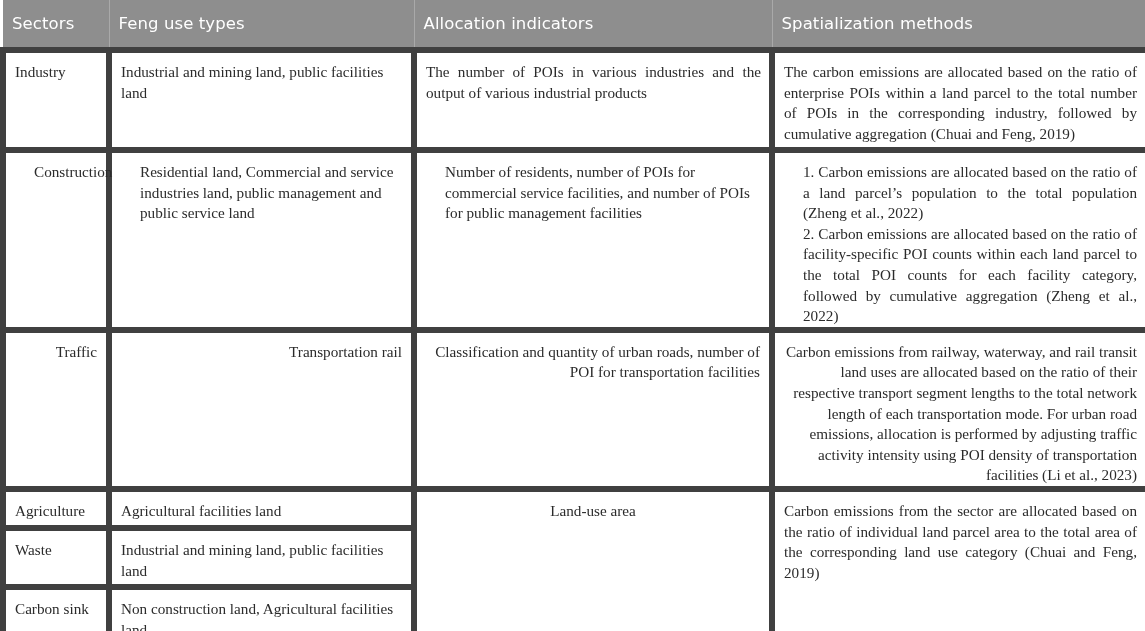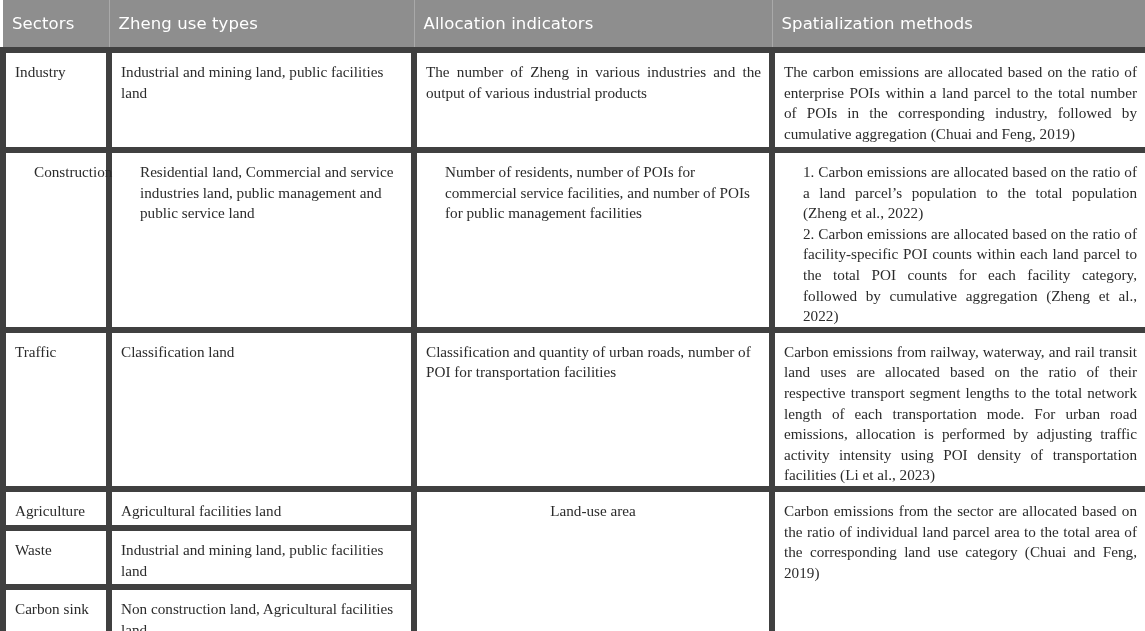--- a/index.html
+++ b/index.html
@@ -35,65 +35,65 @@
     color: #2b2b2b;
     vertical-align: top;
     padding: 9px 9px 0 9px;
     border: 6px solid #404040;
     box-sizing: border-box;
   }
   td.method { text-align: justify; padding-right: 8px; }
   td.center { text-align: center; }
   tr.r-industry td { height: 100px; }
   tr.r-construction td { height: 170px; padding-left: 28px; }
-  tr.r-traffic td { height: 155px; }
+  tr.r-traffic td { height: 155px; text-align: right; }
   tr.r-agriculture td { height: 39px; }
   tr.r-waste td { height: 59px; }
   tr.r-sink td { height: 64px; }
   .line { display: block; }
 </style>
 </head>
 <body>
 
 <table>
   <colgroup>
       <col class="c1">
       <col class="c2">
       <col class="c3">
       <col class="c4">
     </colgroup>
   <thead>
     <tr>
       <th>Sectors</th>
-      <th>Zheng use types</th>
+      <th>Feng use types</th>
       <th>Allocation indicators</th>
       <th>Spatialization methods</th>
     </tr>
   </thead>
   <tbody>
     <tr class="r-industry">
       <td>Industry</td>
       <td>Industrial and mining land, public facilities land</td>
-      <td class="method">The number of Zheng in various industries and the output of various industrial products</td>
+      <td class="method">The number of POIs in various industries and the output of various industrial products</td>
       <td class="method">
         <span class="line">The carbon emissions are allocated based on the ratio of enterprise POIs within a land parcel to the total number of POIs in the corresponding industry, followed by cumulative aggregation (Chuai and Feng, 2019)</span>
       </td>
     </tr>
     <tr class="r-construction">
       <td>Construction</td>
       <td>Residential land, Commercial and service industries land, public management and public service land</td>
       <td>Number of residents, number of POIs for commercial service facilities, and number of POIs for public management facilities</td>
       <td class="method">
         <span class="line">1. Carbon emissions are allocated based on the ratio of a land parcel’s population to the total population (Zheng et al., 2022)</span>
         <span class="line">2. Carbon emissions are allocated based on the ratio of facility-specific POI counts within each land parcel to the total POI counts for each facility category, followed by cumulative aggregation (Zheng et al., 2022)</span>
       </td>
     </tr>
     <tr class="r-traffic">
       <td>Traffic</td>
-      <td>Classification land</td>
+      <td>Transportation rail</td>
       <td>Classification and quantity of urban roads, number of POI for transportation facilities</td>
       <td class="method">
         <span class="line">Carbon emissions from railway, waterway, and rail transit land uses are allocated based on the ratio of their respective transport segment lengths to the total network length of each transportation mode. For urban road emissions, allocation is performed by adjusting traffic activity intensity using POI density of transportation facilities (Li et al., 2023)</span>
       </td>
     </tr>
     <tr class="r-agriculture">
       <td>Agriculture</td>
       <td>Agricultural facilities land</td>
       <td rowspan="3" class="center">Land-use area</td>
       <td rowspan="3" class="method">Carbon emissions from the sector are allocated based on the ratio of individual land parcel area to the total area of the corresponding land use category (Chuai and Feng, 2019)</td>

